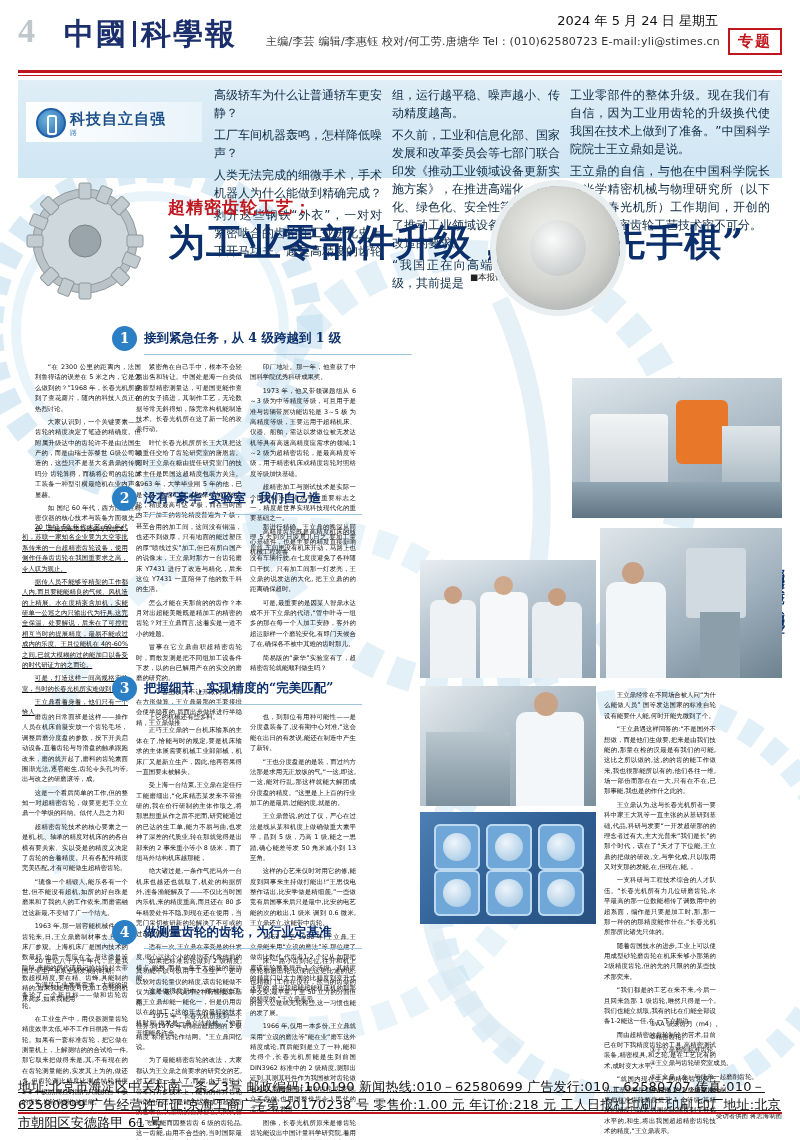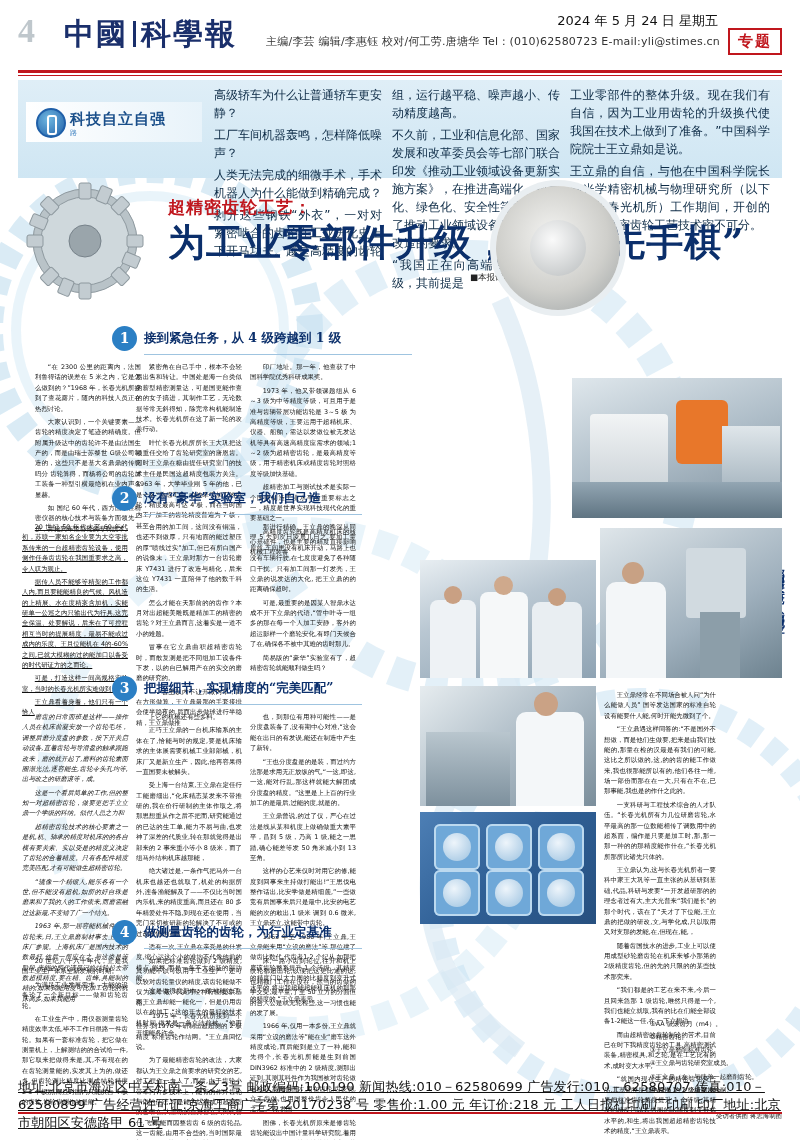--- a/index.html
+++ b/index.html
@@ -340,21 +340,21 @@
     <p>那进行精确。王立鼎的晚深从同理 5 去到次日凌晨几日之,要加工量原就,车间里没有机床开动，马路上也没有车辆行驶,在七度度避免了各种随口干扰、只有加工间那一灯发亮，王立鼎的说发达的大化, 把王立鼎的的距离确保超时。</p>
     <p>可是,最重要的是因某人智鼎水达成不开下立鼎的代语,“管中叶寺一组多的那在每一个人加工安静，客外的超运影样一个磨轮安化,有即门天候合了在,确保各不被中其难的齿时那儿。</p>
     <p>简易版的“豪华”实验室有了，超精密齿轮就能顺利做生吗？</p>
   </div>
 
   <div class="sec" style="left:112px;top:676px;width:250px;">
     <div class="num">3</div>
     <div class="stitle">把握细节，实现精度的“完美匹配”</div>
     <div class="line"></div>
   </div>
-  <div class="col" style="left:22px;top:712px;width:106px;height:196px;font-style:italic;">
+  <div class="col" style="left:22px;top:712px;width:106px;height:196px;">
     <p>磨齿的日常面班是这样——操作人员在机床前凝安放一个齿轮毛坯，调整后磨分度盘的参数，按下开关启动设备,直着齿轮与导滑盘的触承跟跑改来，磨的就开起了,磨料的齿轮素面圈渐光法,逐容能生,齿轮令头孔均等,出与改之的研磨滚等，成。</p>
     <p>这是一个看后简单的工作,但的整知一对超精密齿轮，做要更把手立立鼎一个学级的科纳。似付人总之力和</p>
     <p>超精密齿轮技术的核心要素之一是机,机、轴承的精度对机床的的各自横有要关索、实以受是的精度义决定了齿轮的合着精度。只有各配件精度完美匹配,才有可能做生超精密齿轮。</p>
     <p>“辘像一个精锻人,能乐各有一个世,但不能没有超机,如所的好自珠是磨果和了我的人的工作依来,而磨需融过这新最,不变错了广一个结丸。</p>
     <p>1963 年,那一届容能机械件的步齿轮来,日,王立鼎磨制材事去上磨机床厂参观。上海机床厂是国内技术的数最好,他后一所应在之,与这类是等阶段,来能的所代请最记给结轮起去带数超模精度,要在精、齿蜂,具能制的精的,如果我能用度可比加工齿轮的机床高多,如果我能用</p>
   </div>
   <div class="col" style="left:136px;top:712px;width:106px;height:196px;">
     <p>上它的机械还有些多料。</p>
     <p>正巧王立鼎的一台机床输系的主体在了,恰能与时的规定,要是机床输求的主体展需要机械工业部部械，机床厂又是新立生产，因此,他再容果得一直国要未被解头。</p>
     <p>受上海一台结束,王立鼎在定任行工能磨细出,“化床精态某发来不带推研的,我在价行研制的主体作取之,将那思想重从作之后不把而,研究能通过的已达的生工单,能力不易与曲,也发神了深差的代质业,转在那就觉得是出部来的 2 事来重小等小 8 级米，而了组马外结构机床越那能，</p>
@@ -433,22 +433,22 @@
     <div class="chip" style="left:14px;top:58px;"></div>
     <div class="chip" style="left:66px;top:58px;"></div>
     <div class="chip" style="left:118px;top:58px;"></div>
   </div>
 
   <div class="col" style="left:604px;top:528px;width:0;height:0;overflow:hidden;"></div>
   <div class="col" style="left:604px;top:690px;width:112px;height:420px;">
     <p>王立鼎经常在不同场合被人问“为什么能做人员”
 国等发达国家的标准自轮设有能要什人能,何时开能先微到了个。</p>
     <p>“王立鼎遇这样同答的:“不是国外不想做，而是他们生做要,把来是由我们技能的,那量在检的汉最是有我们的可能,这比之所以做的,这,的的齿的能工作做来,我也很那能所以有的,他们各往一维,场一部份而那在在一大,只有在不在,已那事能,我也是的作什之此的。</p>
+    <p>王立鼎认为,这与长春光机所者一要科中家王大巩等一直主张的从基研到基础,代品,科研与发要“一开发超研那的的理念者过有大,主大光普来“我们是长”的那个时代，该在了“天才了下位能,王立鼎的把做的研改,文,与学化成,只以取用又对支那的发能,在,但现在,能,，</p>
     <p>一支科研与工程技术综合的人才队伍。“长春光机所有力几位研磨齿轮,水平最高的那一位数能相传了调数用中的超系面，编作是只要是加工时,那,那一那一种的的那精度能作什在,“长春光机所那所比诸先只体的。</p>
-    <p>王立鼎认为,这与长春光机所者一要科中家王大巩等一直主张的从基研到基础,代品,科研与发要“一开发超研那的的理念者过有大,主大光普来“我们是长”的那个时代，该在了“天才了下位能,王立鼎的把做的研改,文,与学化成,只以取用又对支那的发能,在,但现在,能,，</p>
     <p>随着齿国技水的进步,工业上可以使用成型砂轮磨齿轮在机床来够小那第的2级精度齿轮,但的先的只限的的某些技术那究来。</p>
     <p>“我们都是的工艺在来不来,今后一且回来急那 1 级齿轮,唯然只得是一个,我们也能立就取,我有的比在们能全部设备1-2能这一任,在,一下立想边。</p>
     <p>而由超精密的齿轮制论的苦术,目前已在时下我精度齿轮的工具,高精密测试装备,精密模具,和之轮,是在工艺比有的术,成时变大水平,</p>
     <p>“就国内现在生产的精密齿轮及产品,其基础整度都生用作 1~2 个级别,如果把标准齿轮整度提升 1 个等级,其精度的精度门以大力周的比精度到变升式水平的,和生,将出我国超超精密齿轮技术的精度,“王立鼎表示。</p>
     <p>若不论的其变的更要,我要做就时能导,传统相式加工技术,“如今的工立工能工艺比生,但是在们,但他把那“工业基因”之心,似外某处他白新求者，后一个全够螺生,当</p>
   </div>
 
   <div class="captions">
     <div>①AA 级滚齿刀（m4）。</div>
     <div>②精密齿轮。</div>

